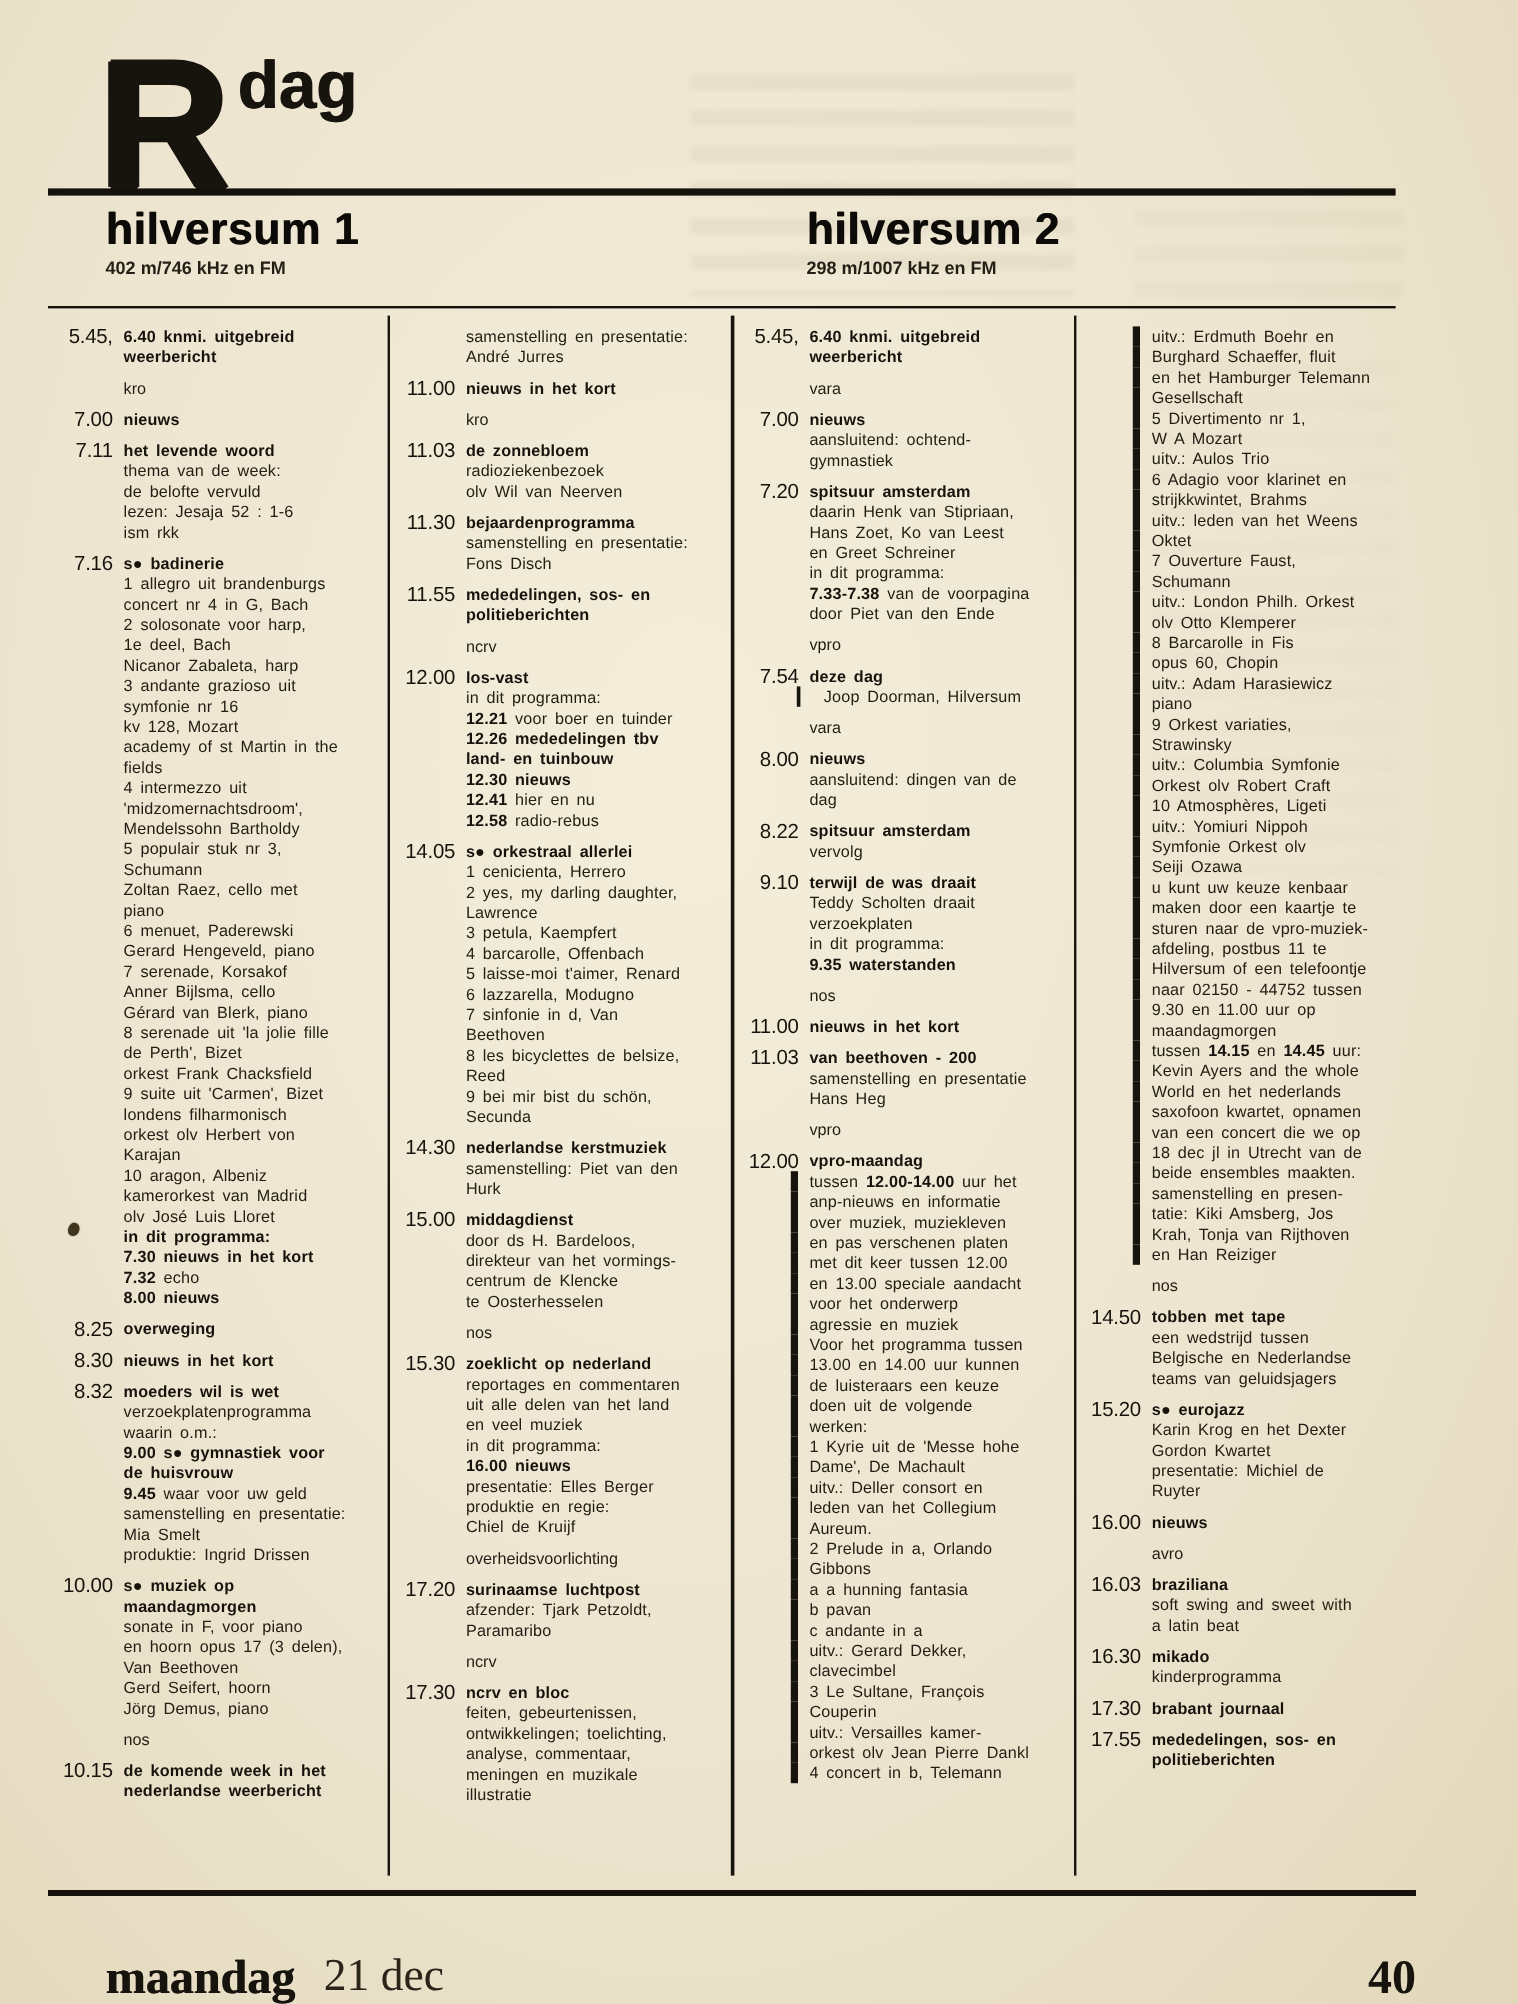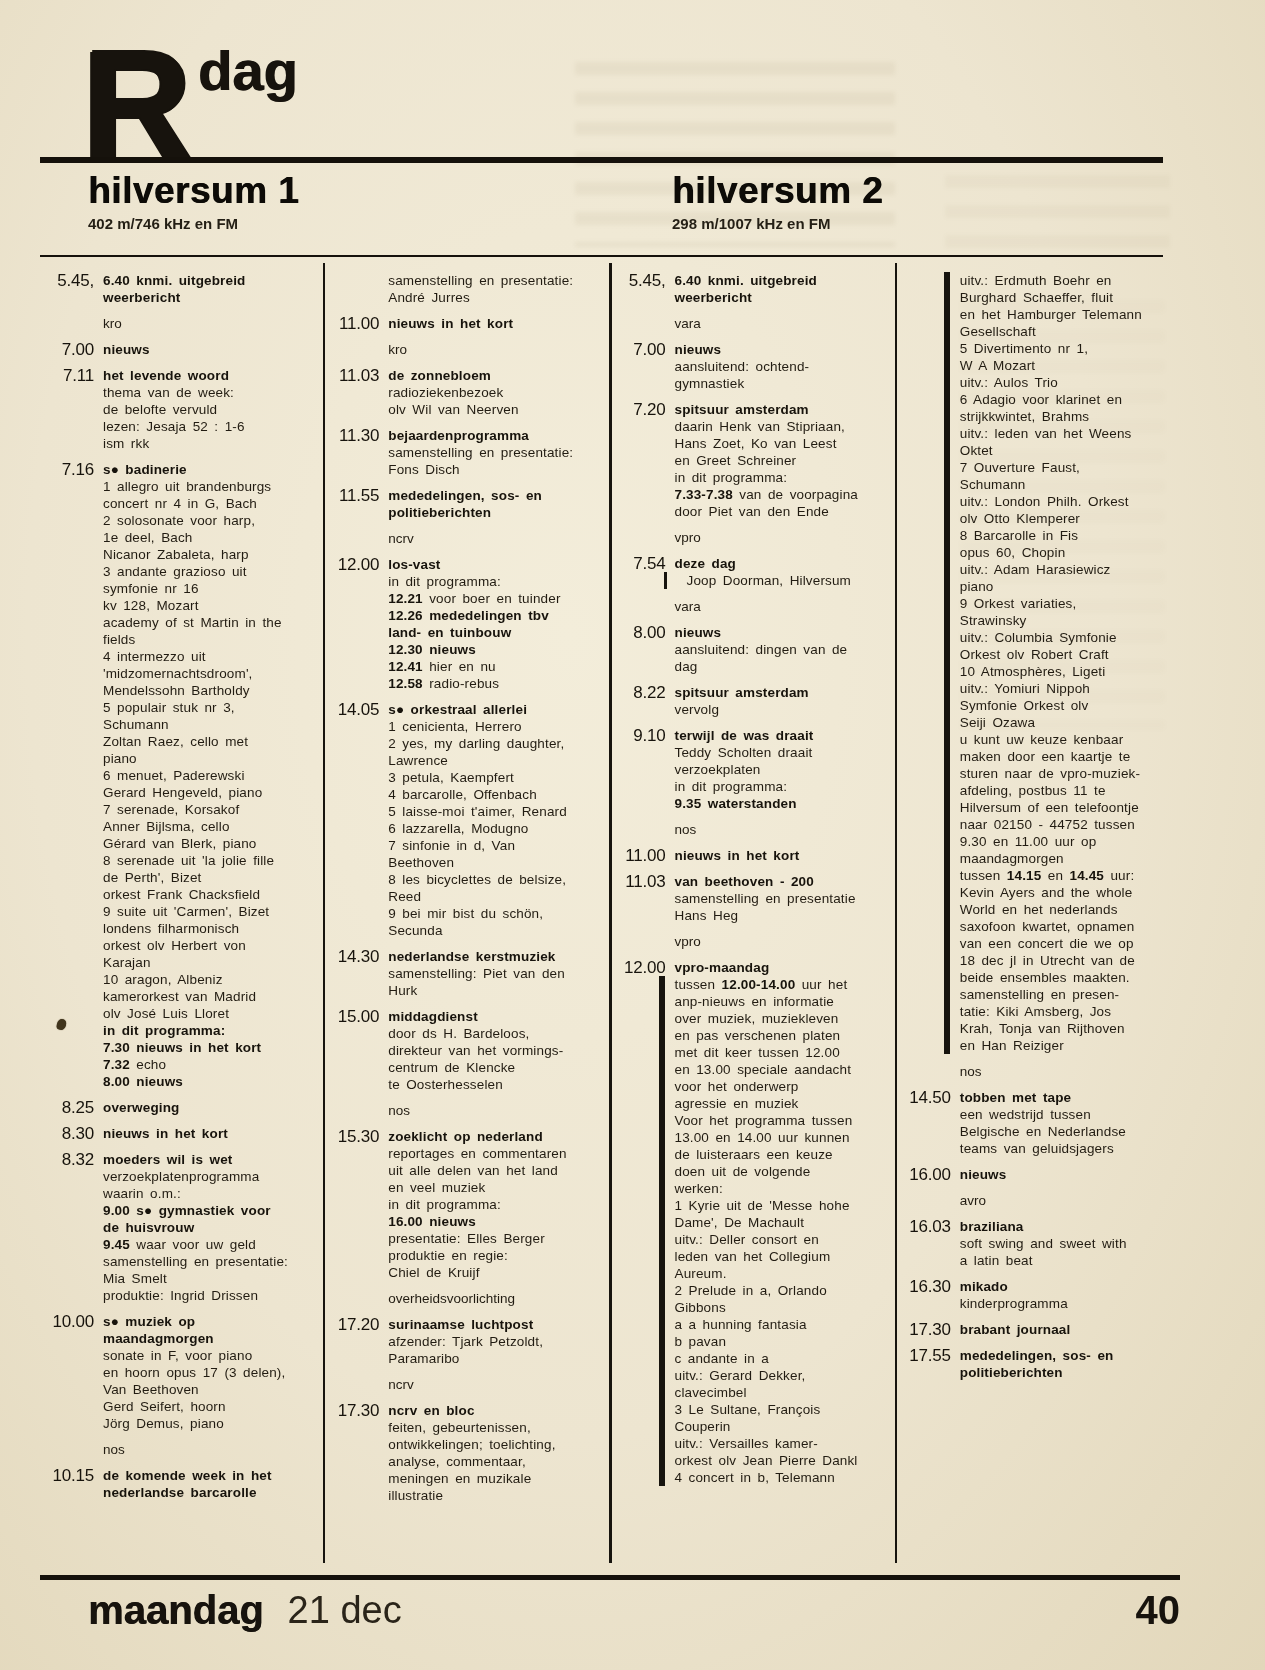--- a/index.html
+++ b/index.html
@@ -41,21 +41,21 @@
     font-size:17px;line-height:17px;letter-spacing:-0.2px;color:#17130c;}
   .lines{flex:1;min-width:0;}
   .line{font-size:13.5px;line-height:17px;word-spacing:2.5px;letter-spacing:0.15px;color:#221c12;}
   .line .b{font-weight:700;color:#17130c;}
   .line.barred{border-left:6px solid #17140e;margin-left:-16px;padding-left:10px;}
   .line.barred-thin{border-left:3px solid #17140e;margin-left:-11px;padding-left:20px;}
   .network-label{margin:3px 0 9px 55px;font-size:13.5px;line-height:17px;color:#221c12;word-spacing:2.5px;}
   .ink-dot{position:absolute;left:57px;top:1019px;width:9px;height:11px;border-radius:50% 45% 50% 40%;
     background:#41351d;transform:rotate(14deg);box-shadow:0 0 1px #41351d;}
   
-  .footer{position:absolute;top:1588px;left:88px;width:1092px;display:flex;align-items:center;}
+  .footer{position:absolute;top:1624px;left:88px;width:1092px;display:flex;align-items:flex-start;font-family:Liberation Serif, serif;}
   .footer-day{font-size:40px;font-weight:700;color:#17130d;text-shadow:0.6px 0 0 #17130d;}
   .footer-date{font-size:38px;font-weight:400;margin-left:24px;color:#2a2419;}
   .page-number{margin-left:auto;font-size:40px;font-weight:700;color:#17130d;}
 </style>
 </head>
 <body>
 
 <div class="page">
 
   <div class="ghost-block" style="top:62px;left:575px;width:320px;height:185px;opacity:0.35;"></div>
@@ -185,21 +185,21 @@
             <div class="line"><span>Van Beethoven</span></div>
             <div class="line"><span>Gerd Seifert, hoorn</span></div>
             <div class="line"><span>Jörg Demus, piano</span></div>
           </div>
         </div>
         <div class="network-label">nos</div>
         <div class="entry">
           <div class="time">10.15</div>
           <div class="lines">
             <div class="line"><span class="b">de komende week in het</span></div>
-            <div class="line"><span class="b">nederlandse barcarolle</span></div>
+            <div class="line"><span class="b">nederlandse weerbericht</span></div>
           </div>
         </div>
       </div>
     <div class="col">
         <div class="entry">
           <div class="time"></div>
           <div class="lines">
             <div class="line"><span>samenstelling en presentatie:</span></div>
             <div class="line"><span>André Jurres</span></div>
           </div>
@@ -494,20 +494,30 @@
         <div class="entry">
           <div class="time">14.50</div>
           <div class="lines">
             <div class="line"><span class="b">tobben met tape</span></div>
             <div class="line"><span>een wedstrijd tussen</span></div>
             <div class="line"><span>Belgische en Nederlandse</span></div>
             <div class="line"><span>teams van geluidsjagers</span></div>
           </div>
         </div>
         <div class="entry">
+          <div class="time">15.20</div>
+          <div class="lines">
+            <div class="line"><span class="b">s● eurojazz</span></div>
+            <div class="line"><span>Karin Krog en het Dexter</span></div>
+            <div class="line"><span>Gordon Kwartet</span></div>
+            <div class="line"><span>presentatie: Michiel de</span></div>
+            <div class="line"><span>Ruyter</span></div>
+          </div>
+        </div>
+        <div class="entry">
           <div class="time">16.00</div>
           <div class="lines">
             <div class="line"><span class="b">nieuws</span></div>
           </div>
         </div>
         <div class="network-label">avro</div>
         <div class="entry">
           <div class="time">16.03</div>
           <div class="lines">
             <div class="line"><span class="b">braziliana</span></div>

